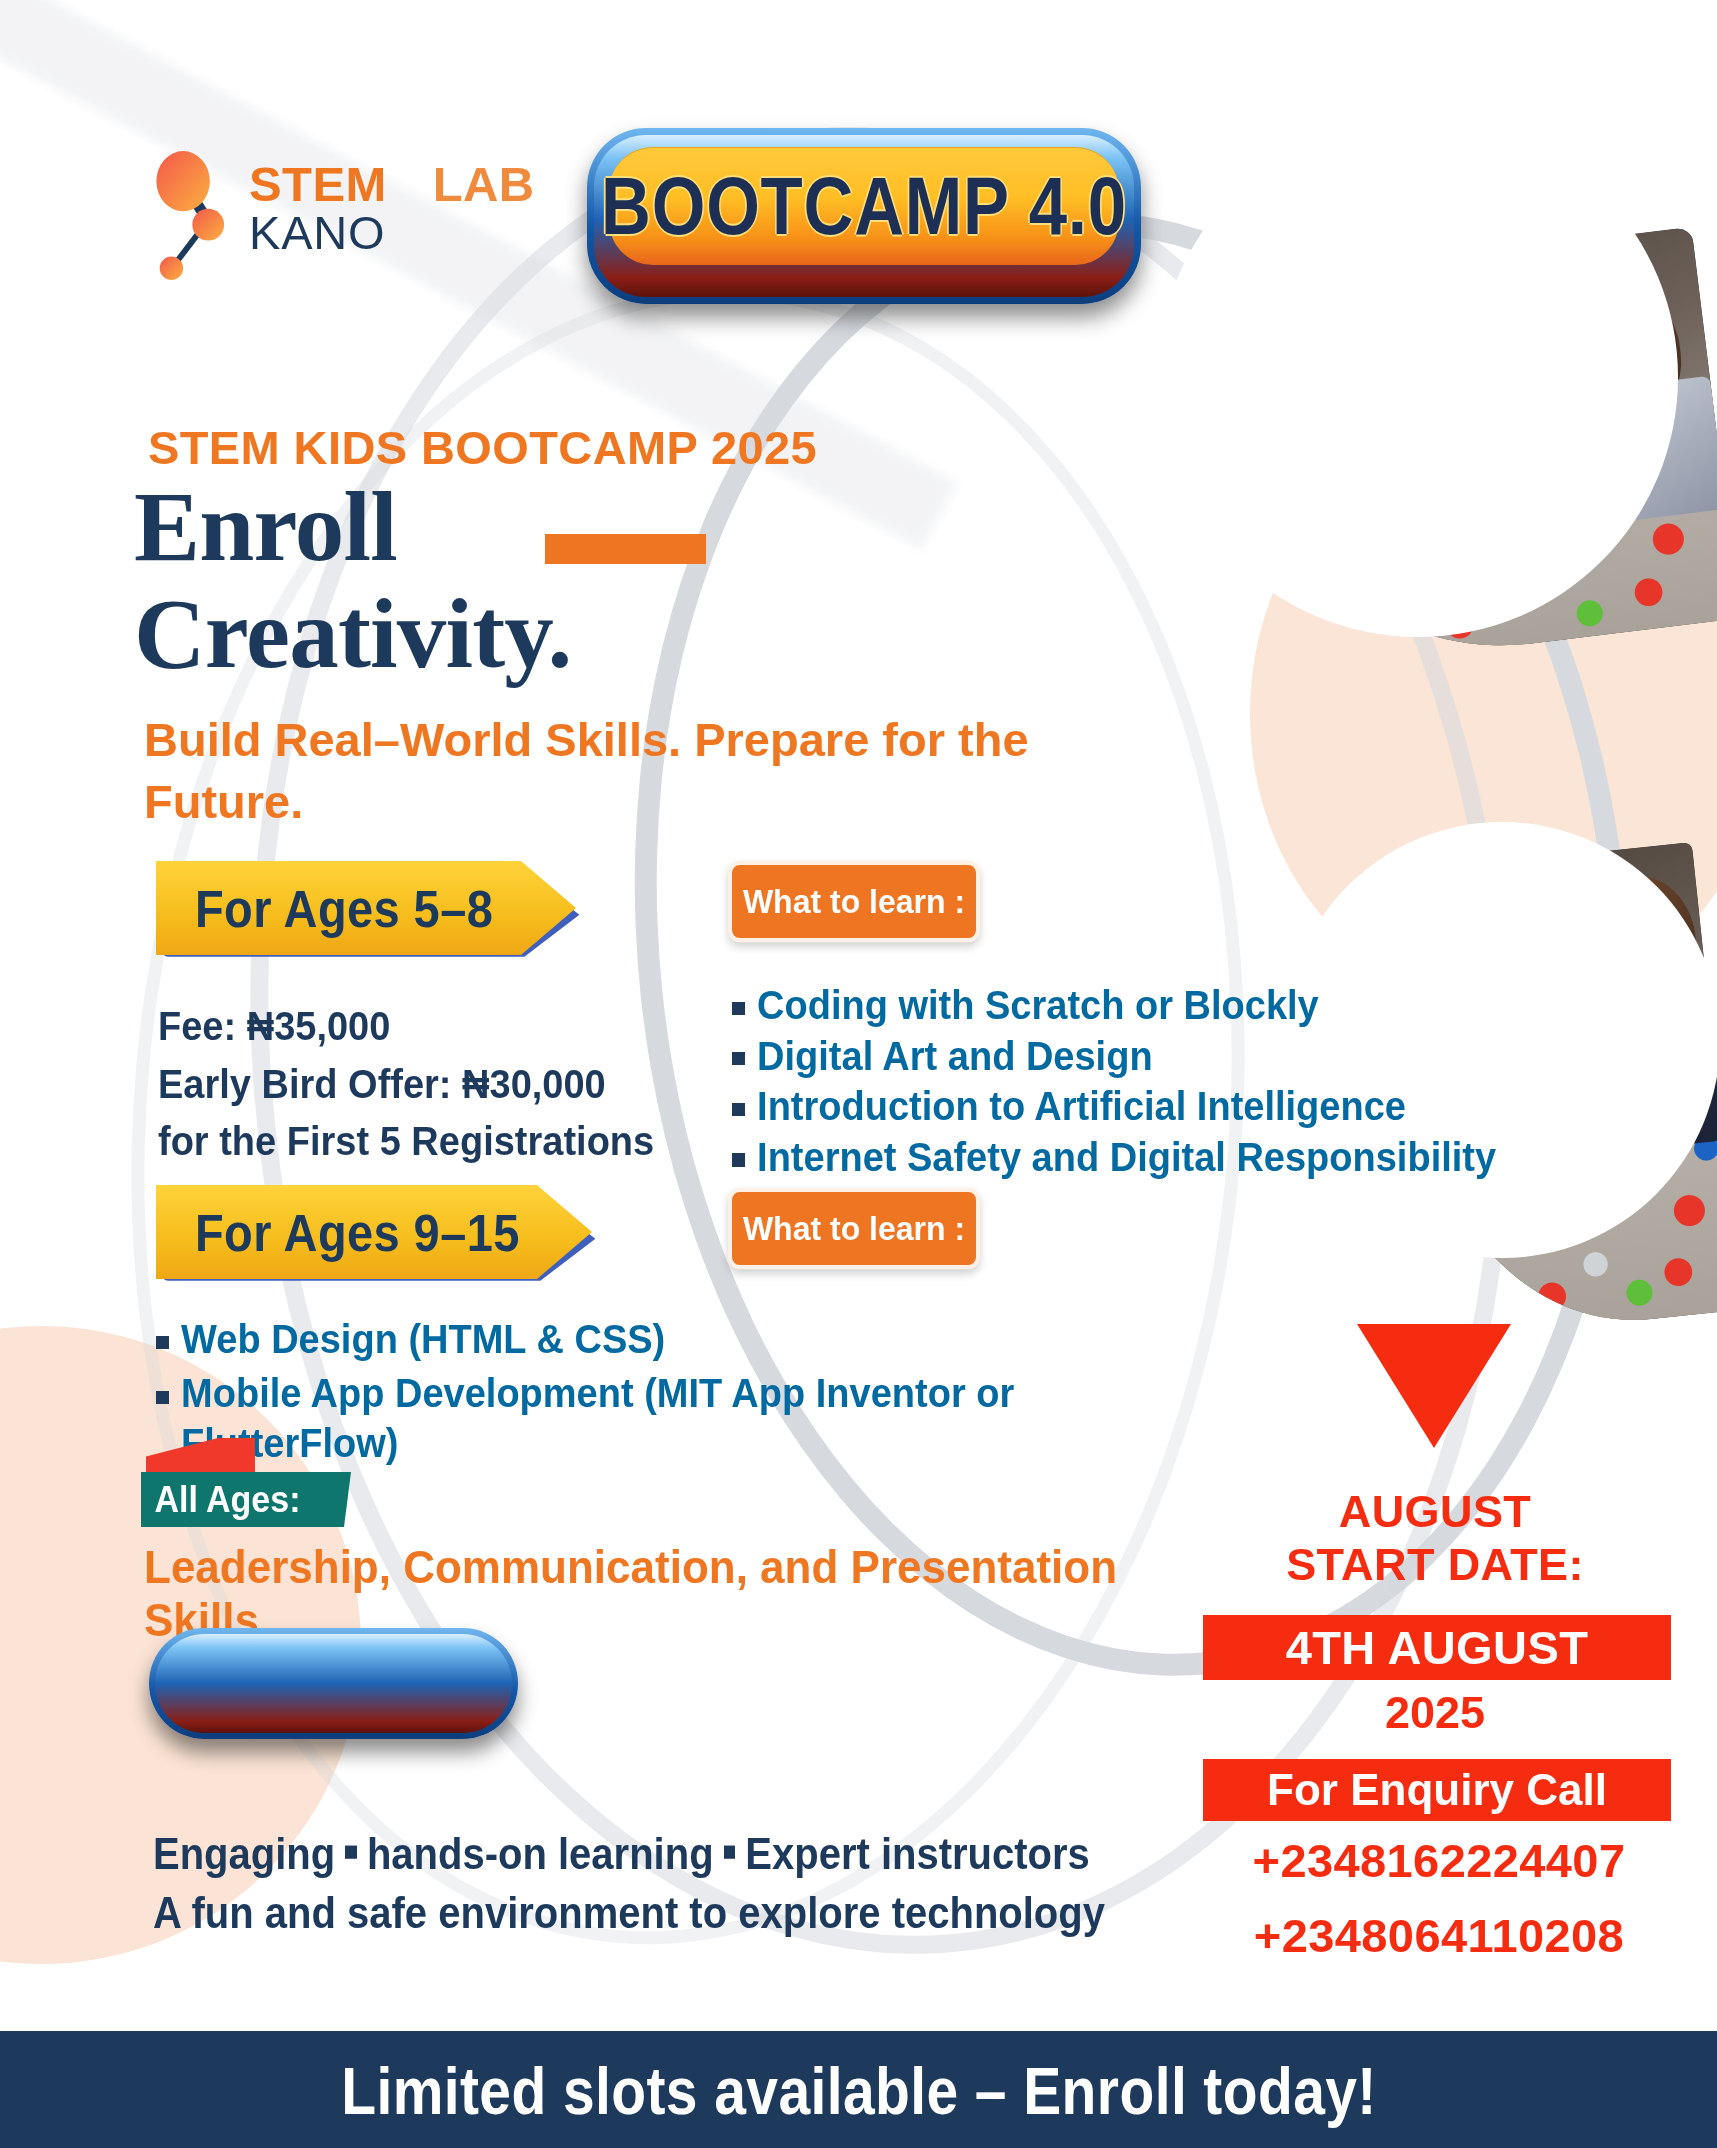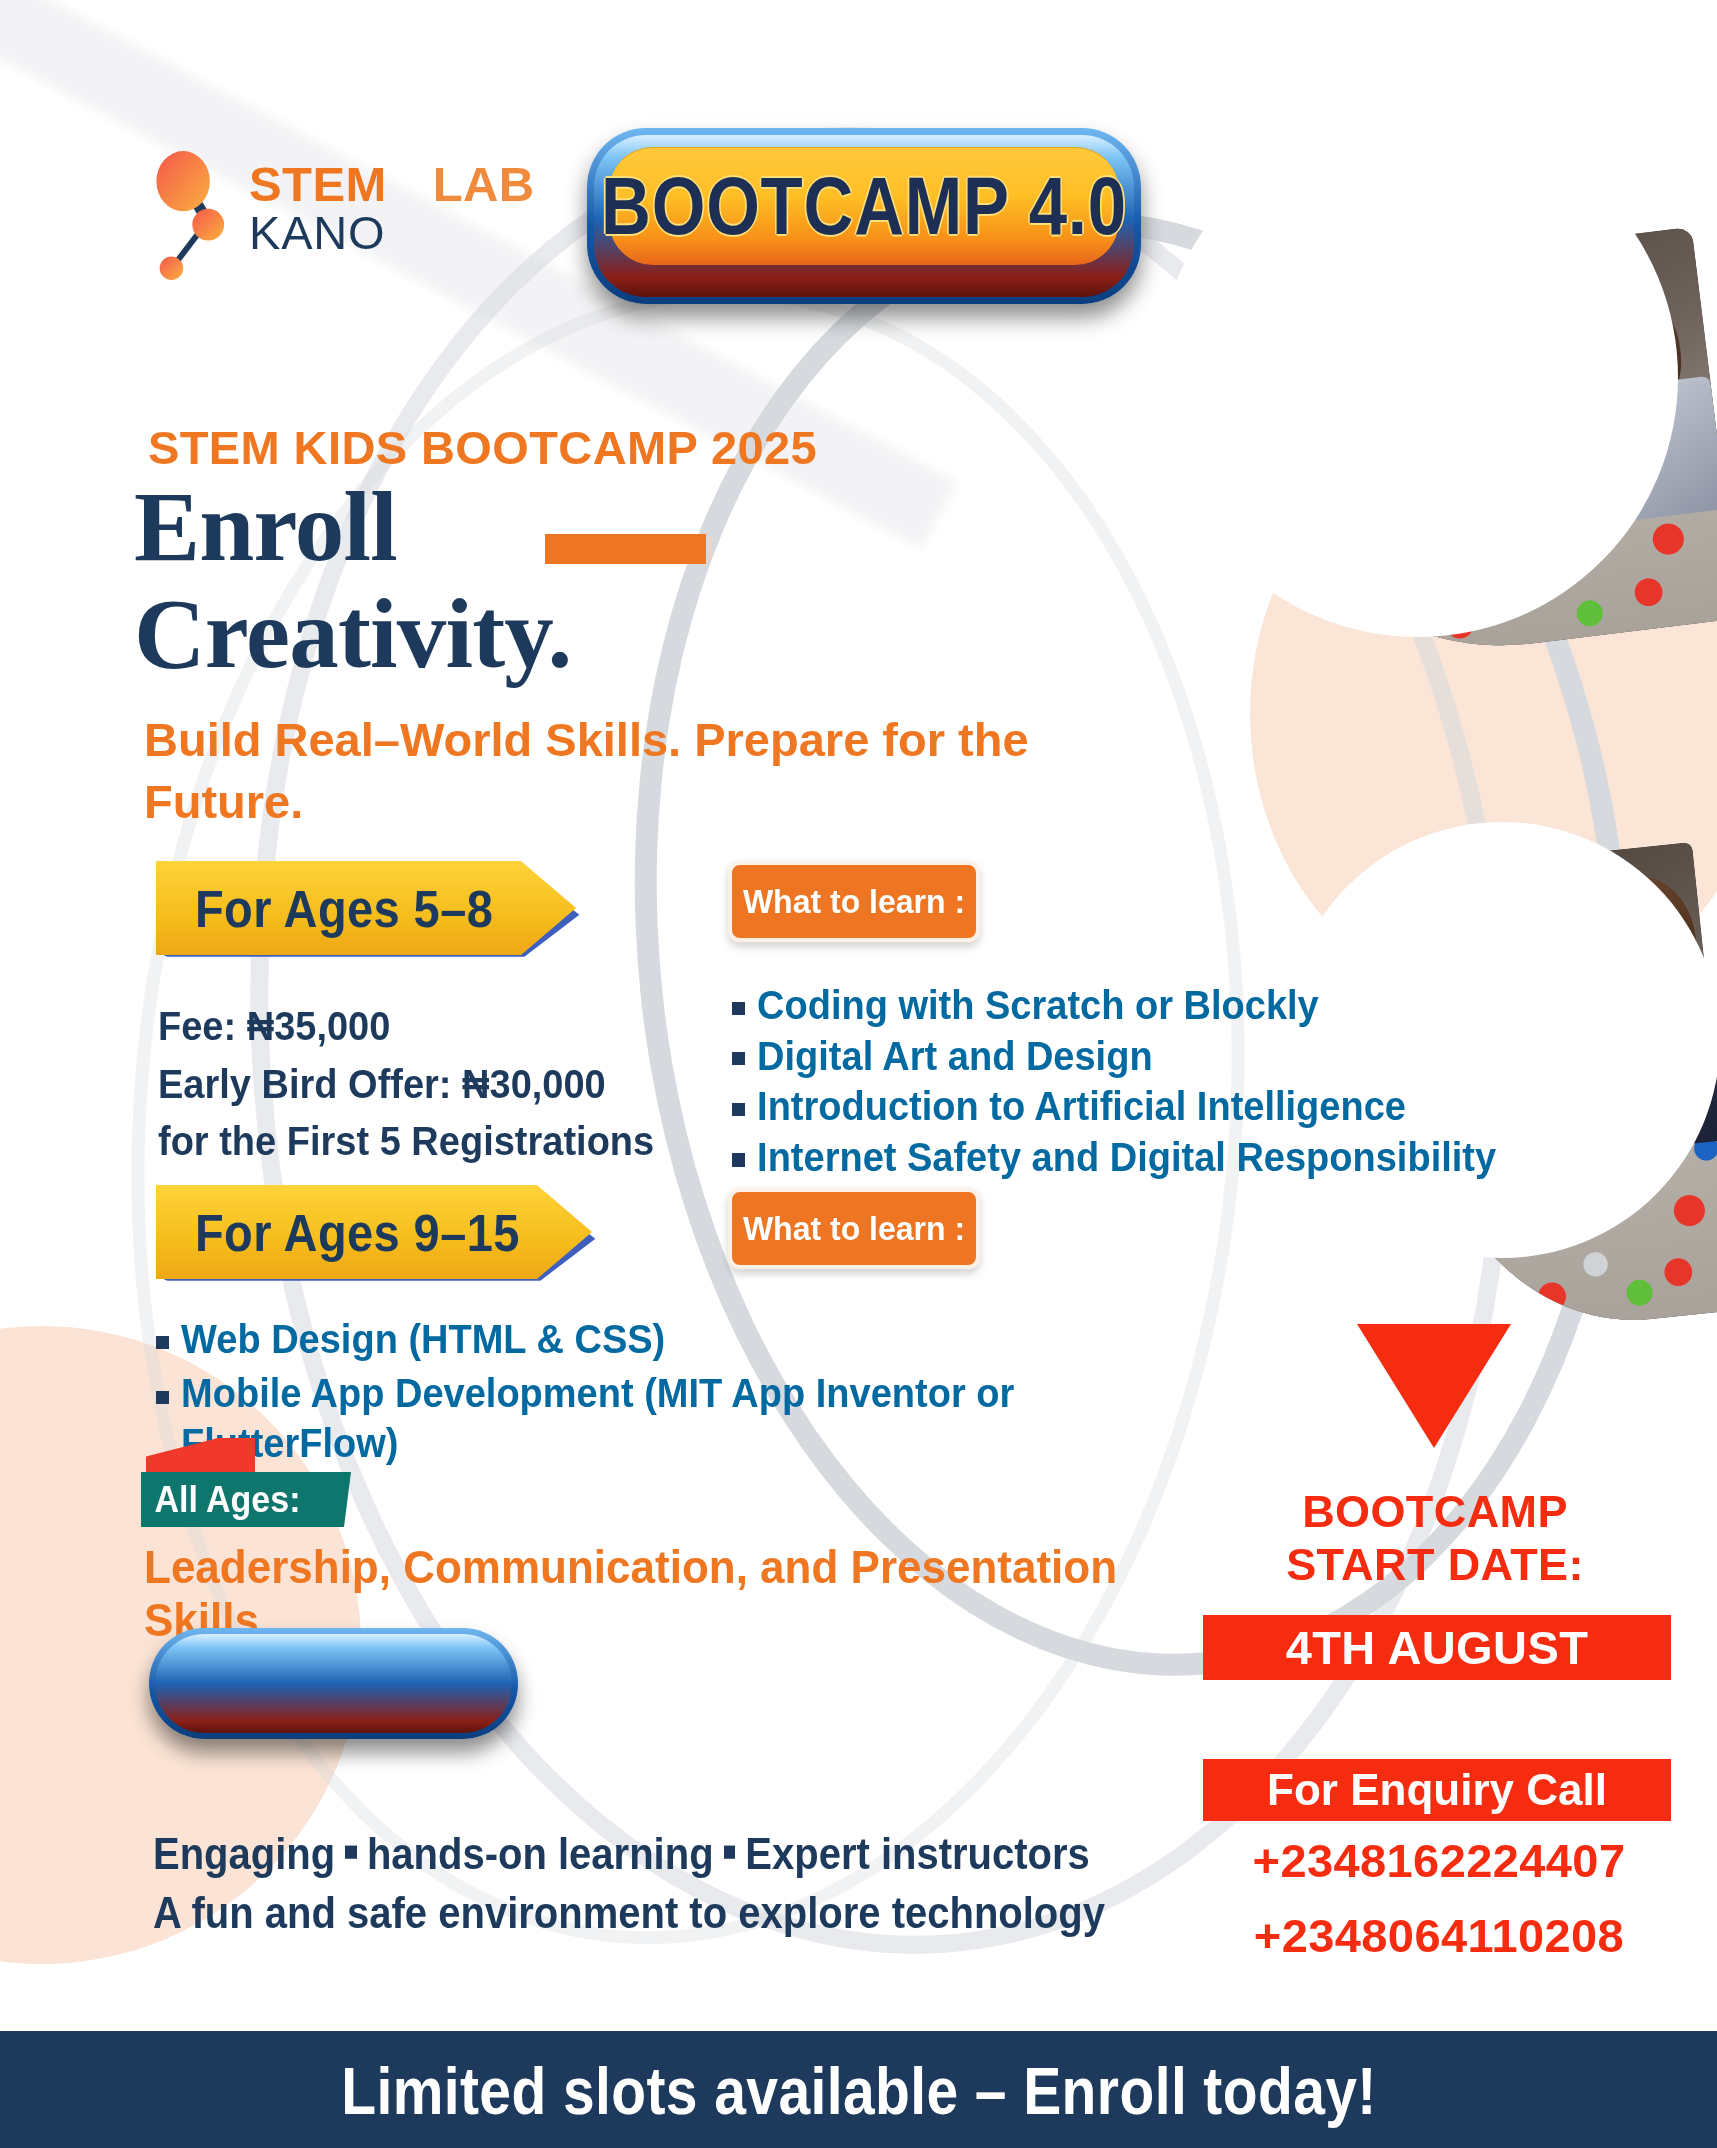--- a/index.html
+++ b/index.html
@@ -450,24 +450,25 @@
     </div>
   </div>
 
   <div class="features">
     <div><span>Engaging</span><span class="sqi"></span><span>hands-on learning</span><span class="sqi"></span><span>Expert instructors</span></div>
     <div>A fun and safe environment to explore technology</div>
   </div>
 
   <div class="tri"></div>
   <div class="prog-title">
-    <div>BOOTCAMP</div>
+    <div>AUGUST</div>
     <div>START DATE:</div>
   </div>
   <div class="date-hl">4TH AUGUST</div>
+  <div class="date-year">2025</div>
   <div class="enq-hl">For Enquiry Call</div>
   <div class="phone phone-1">+2348162224407</div>
   <div class="phone phone-2">+2348064110208</div>
 
   <div class="footer">
     <span>Limited slots available – Enroll today!</span>
   </div>
 
 </div>
 

